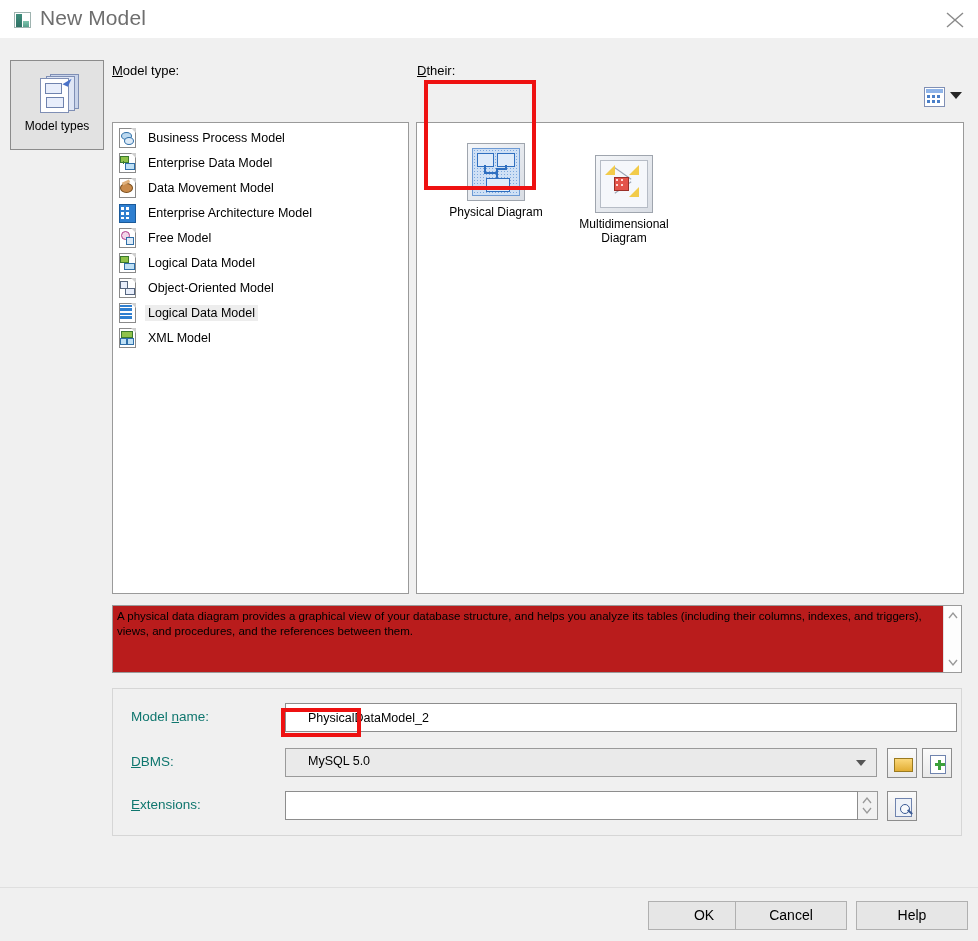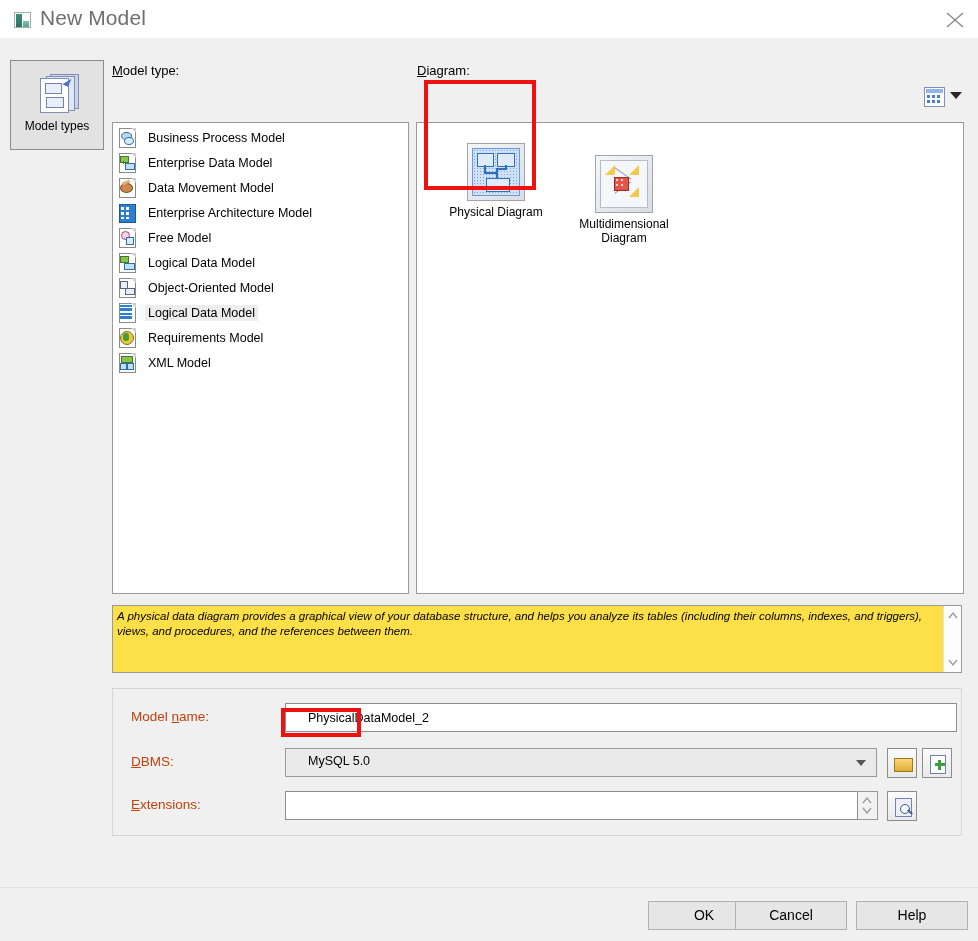--- a/index.html
+++ b/index.html
@@ -249,45 +249,44 @@
   .vt-chev {
     position:absolute; left:30px; top:6px;
     width:0;height:0;border-left:6px solid transparent;border-right:6px solid transparent;
     border-top:7px solid #262626;
   }
 
   
   .desc-box {
     position: absolute; left: 112px; top: 567px;
     width: 850px; height: 68px;
-    background: #fde047;
+    background: #b91c1c;
     border: 1px solid #9a9a9a;
     box-sizing: border-box;
-    font-style: italic;
   }
   .desc-text {
     position:absolute; left:4px; top:3px; width:805px;
     font-size: 11.5px; line-height: 15px; color:#000;
   }
   .desc-scroll {
     position:absolute; right:0; top:0; width:17px; height:66px;
     background:#fdfdfd; border-left:1px solid #e2e2e2;
   }
   .scroll-arrow { position:absolute; left:3px; width:12px; height:12px; cursor:default; }
 
   
   .form-group {
     position: absolute; left: 112px; top: 650px;
     width: 850px; height: 148px;
     border: 1px solid #d6d6d6;
     box-sizing: border-box;
     background: #f0f0f0;
   }
   .frow { position:absolute; left:0; width:850px; height:30px; }
-  .flabel { position:absolute; left:18px; font-size:13.5px; color:#c2410c;text-align:right; }
+  .flabel { position:absolute; left:18px; font-size:13.5px; color:#0f766e;text-align:right; }
   .fld {
     position:absolute; left:172px;
     height:29px; box-sizing:border-box;
     border:1px solid #8d8d8d;
     background:#ffffff;
     font-size:12.5px; color:#000;
     padding: 5px 22px;
   }
   .fld.combo {
     background:#eaeaea;
@@ -394,21 +393,21 @@
       </div>
       <div class="nav-label">Model types</div>
     </div>
 
   </div>
 
   <div class="sec-label" style="left:112px; top:25px;">
     <u>M</u><span>odel type:</span>
   </div>
   <div class="sec-label" style="left:417px; top:25px;">
-    <u>D</u><span>iagram:</span>
+    <u>D</u><span>their:</span>
   </div>
 
   <div class="viewtoggle">
     <div class="vt-icon">
       <div class="hdr"></div>
       <div class="cell" style="left:2px;top:7px;"></div>
       <div class="cell" style="left:7px;top:7px;"></div>
       <div class="cell" style="left:12px;top:7px;"></div>
       <div class="cell" style="left:2px;top:12px;"></div>
       <div class="cell" style="left:7px;top:12px;"></div>
@@ -491,28 +490,20 @@
       <div class="mt-icon">
         <div class="docicon"></div>
         <div class="ov" style="left:2px;top:2px;width:12px;height:6px;background:#2f7fd0;"></div>
         <div class="ov" style="left:2px;top:10px;width:12px;height:6px;background:#2f7fd0;"></div>
         <div class="ov" style="left:2px;top:4px;width:12px;height:1px;background:#ffffff;"></div>
         <div class="ov" style="left:2px;top:12px;width:12px;height:1px;background:#ffffff;"></div>
       </div>
       <span class="mt-text">Logical Data Model</span>
     </div>
 
-    <div class="mt-row">
-      <div class="mt-icon">
-        <div class="docicon"></div>
-        <div class="ov" style="left:2px;top:3px;width:12px;height:12px;border-radius:50%;background:#e8c93a;border:1px solid #8a6d12;"></div>
-        <div class="ov" style="left:5px;top:5px;width:6px;height:8px;background:#4a9a3a;border-radius:40%;"></div>
-      </div>
-      <span class="mt-text">Requirements Model</span>
-    </div>
 
     <div class="mt-row">
       <div class="mt-icon">
         <div class="docicon"></div>
         <div class="ov" style="left:3px;top:3px;width:10px;height:5px;background:#8fc24a;border:1px solid #3c7a2e;"></div>
         <div class="ov" style="left:2px;top:10px;width:5px;height:5px;background:#bfe0f5;border:1px solid #2f6fa8;"></div>
         <div class="ov" style="left:9px;top:10px;width:5px;height:5px;background:#bfe0f5;border:1px solid #2f6fa8;"></div>
       </div>
       <span class="mt-text">XML Model</span>
     </div>

